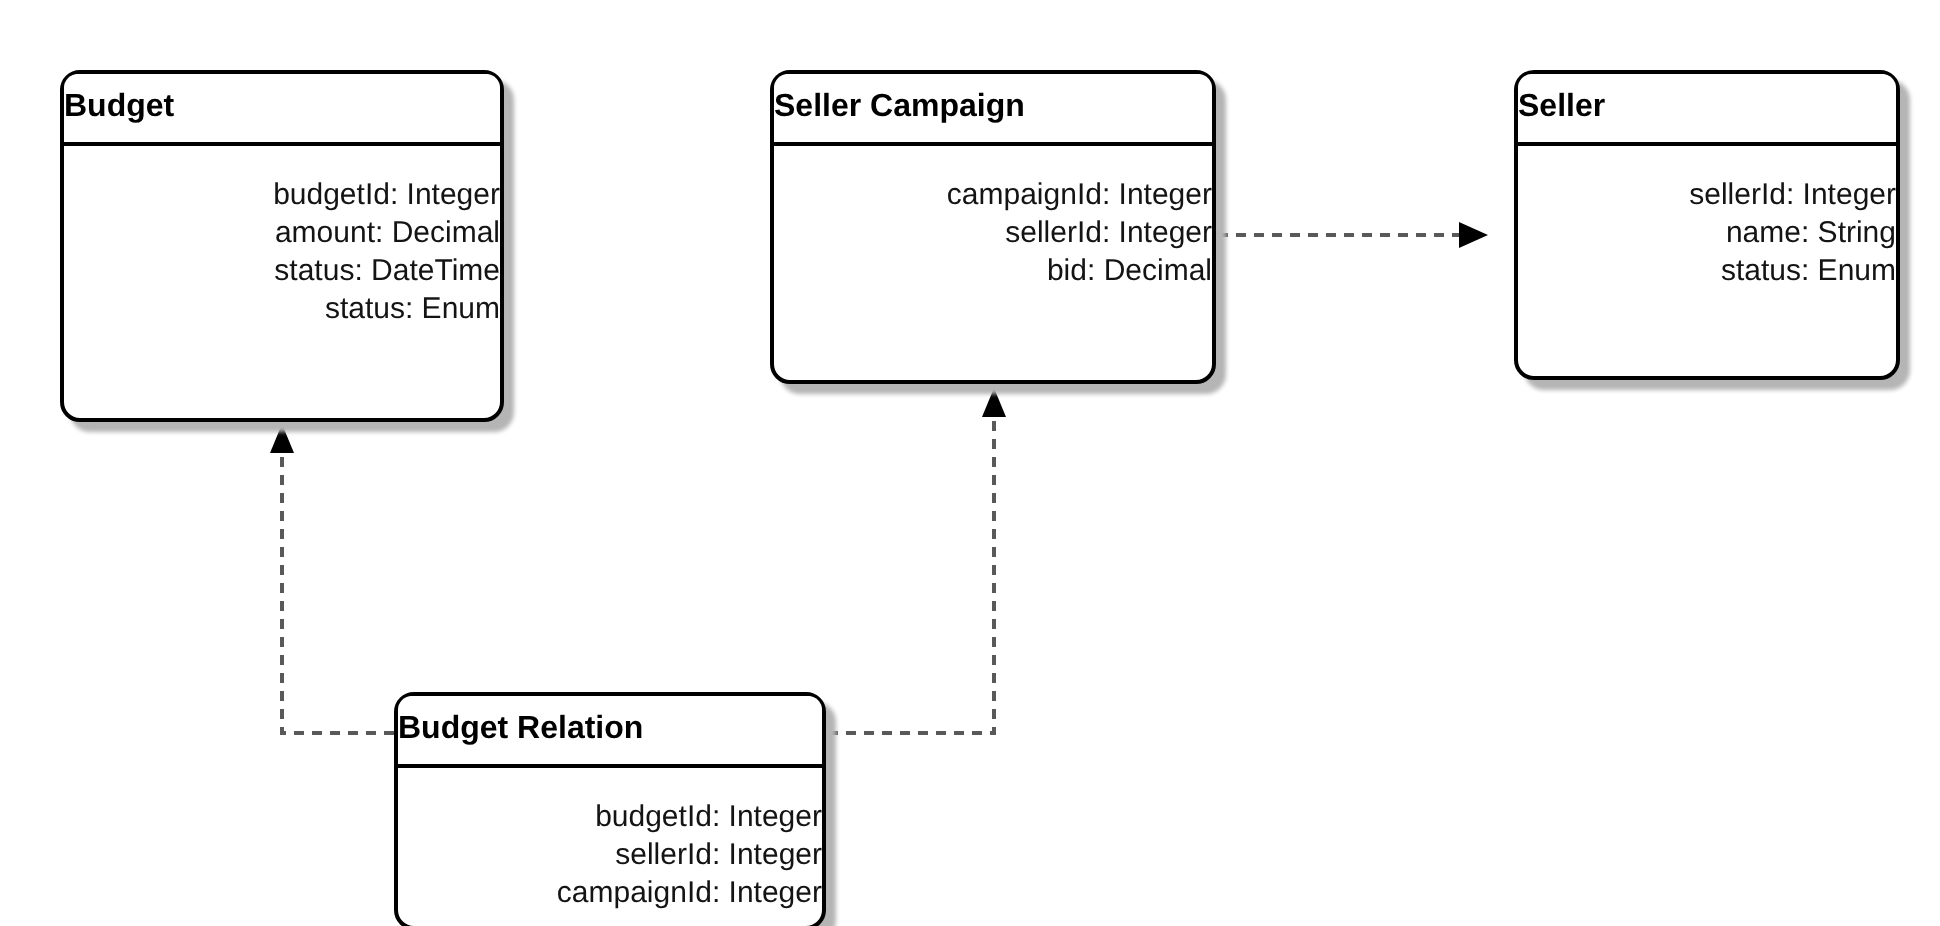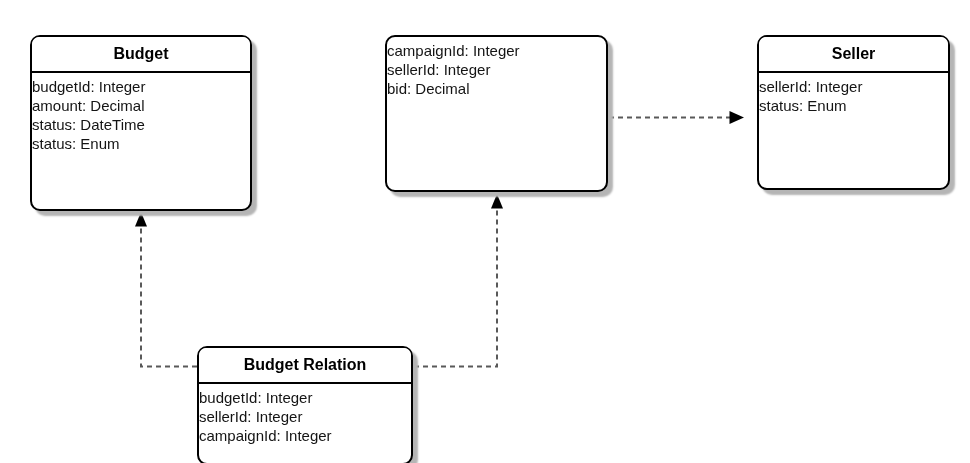--- a/index.html
+++ b/index.html
@@ -37,32 +37,31 @@
     position: absolute;
     box-sizing: border-box;
     background: #ffffff;
     border: 2.5px solid #000000;
     border-radius: 10px;
     box-shadow: 5px 5px 2px #b5b5b5;
   }
   .entity-title {
     height: 34px;
     line-height: 34px;
-    text-align: center;
     font-weight: bold;
     font-size: 16px;
     color: #000000;
     border-bottom: 2px solid #000000;
     border-top-left-radius: 7px;
     border-top-right-radius: 7px;
     background: #ffffff;
   }
   .entity-fields {
-    padding-top: 4px;
-    text-align: left;
+    padding-top: 15px;
+    text-align: right;
     font-size: 15px;
     line-height: 19px;
     color: #141414;
   }
   .e-budget          { left: 30px;  top: 35px;  width: 222px; height: 176px; }
   .e-seller-campaign { left: 385px; top: 35px;  width: 223px; height: 157px; }
   .e-seller          { left: 745px; top: 35px;  width: 193px; height: 155px; margin-left: 12px; }
   .e-budget-relation { left: 197px; top: 308px; width: 216px; height: 119px; margin-top: 38px; }
 </style>
 </head>
@@ -86,31 +85,33 @@
     <div class="entity-title">Budget</div>
     <div class="entity-fields">
       <div>budgetId: Integer</div>
       <div>amount: Decimal</div>
       <div>status: DateTime</div>
       <div>status: Enum</div>
     </div>
   </div>
 
   <div class="entity e-seller-campaign">
+    <div class="entity-title">Seller Campaign</div>
     <div class="entity-fields">
       <div>campaignId: Integer</div>
       <div>sellerId: Integer</div>
       <div>bid: Decimal</div>
     </div>
   </div>
 
   <div class="entity e-seller">
     <div class="entity-title">Seller</div>
     <div class="entity-fields">
       <div>sellerId: Integer</div>
+      <div>name: String</div>
       <div>status: Enum</div>
     </div>
   </div>
 
   <div class="entity e-budget-relation">
     <div class="entity-title">Budget Relation</div>
     <div class="entity-fields">
       <div>budgetId: Integer</div>
       <div>sellerId: Integer</div>
       <div>campaignId: Integer</div>

